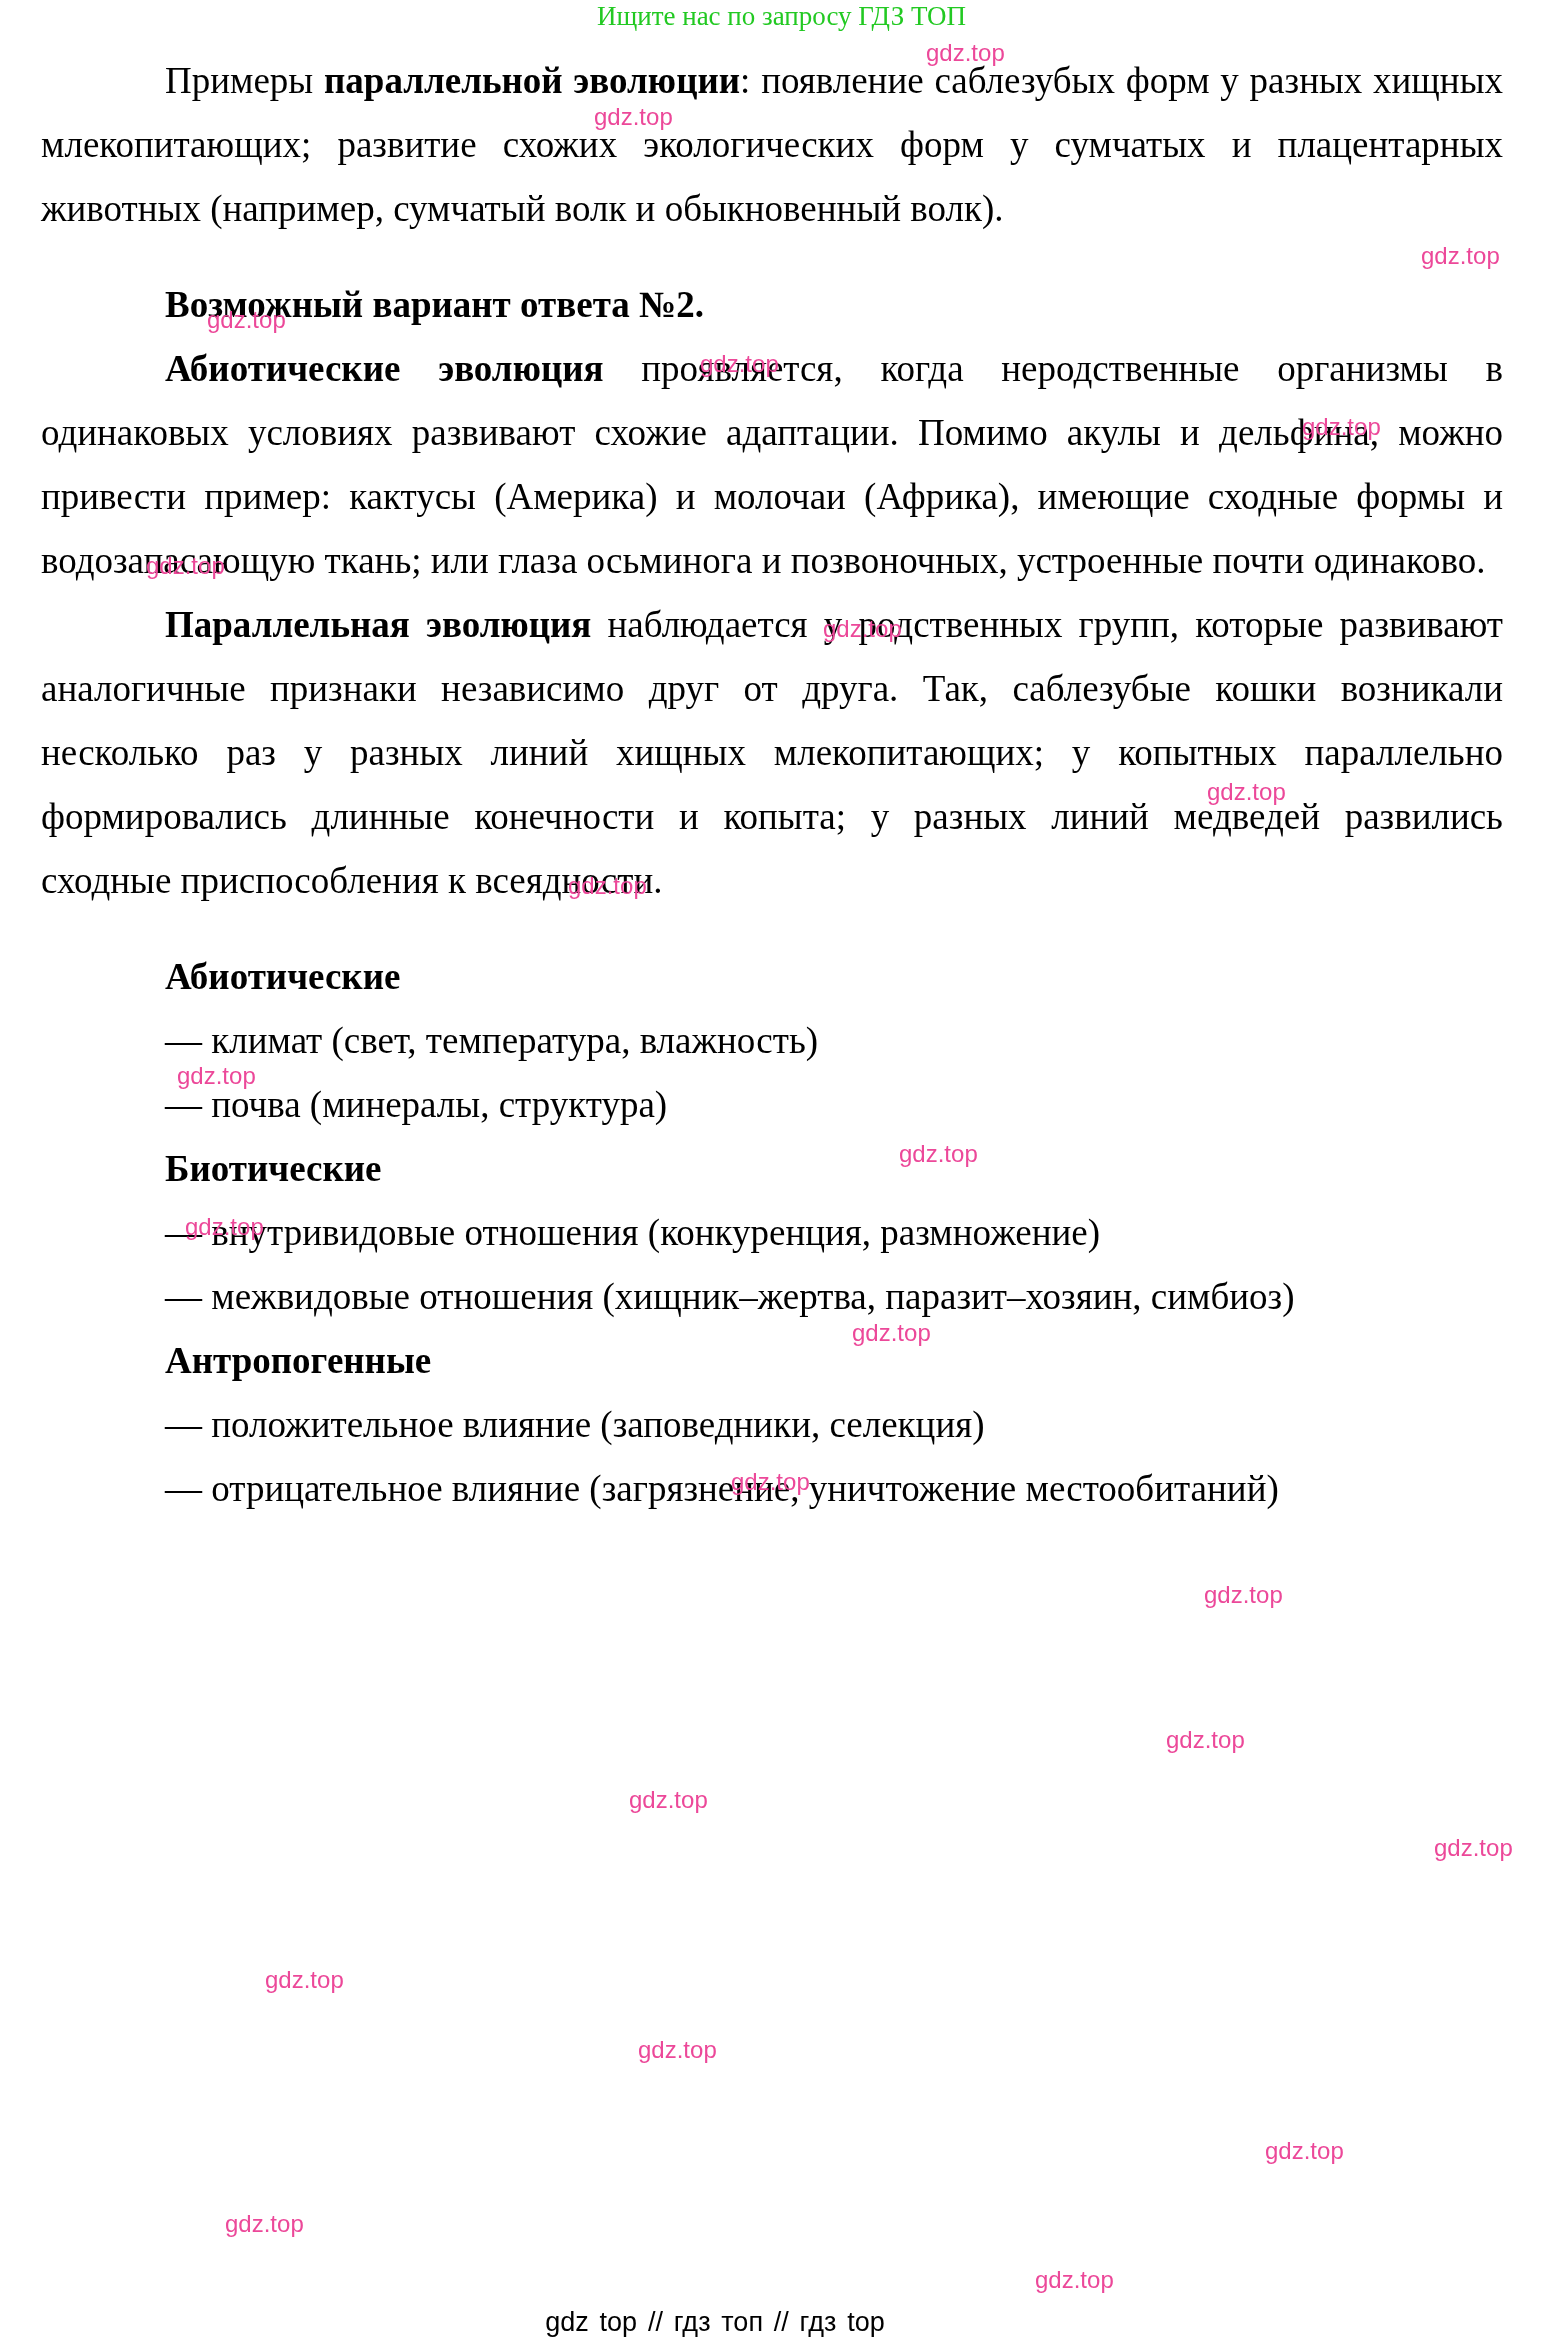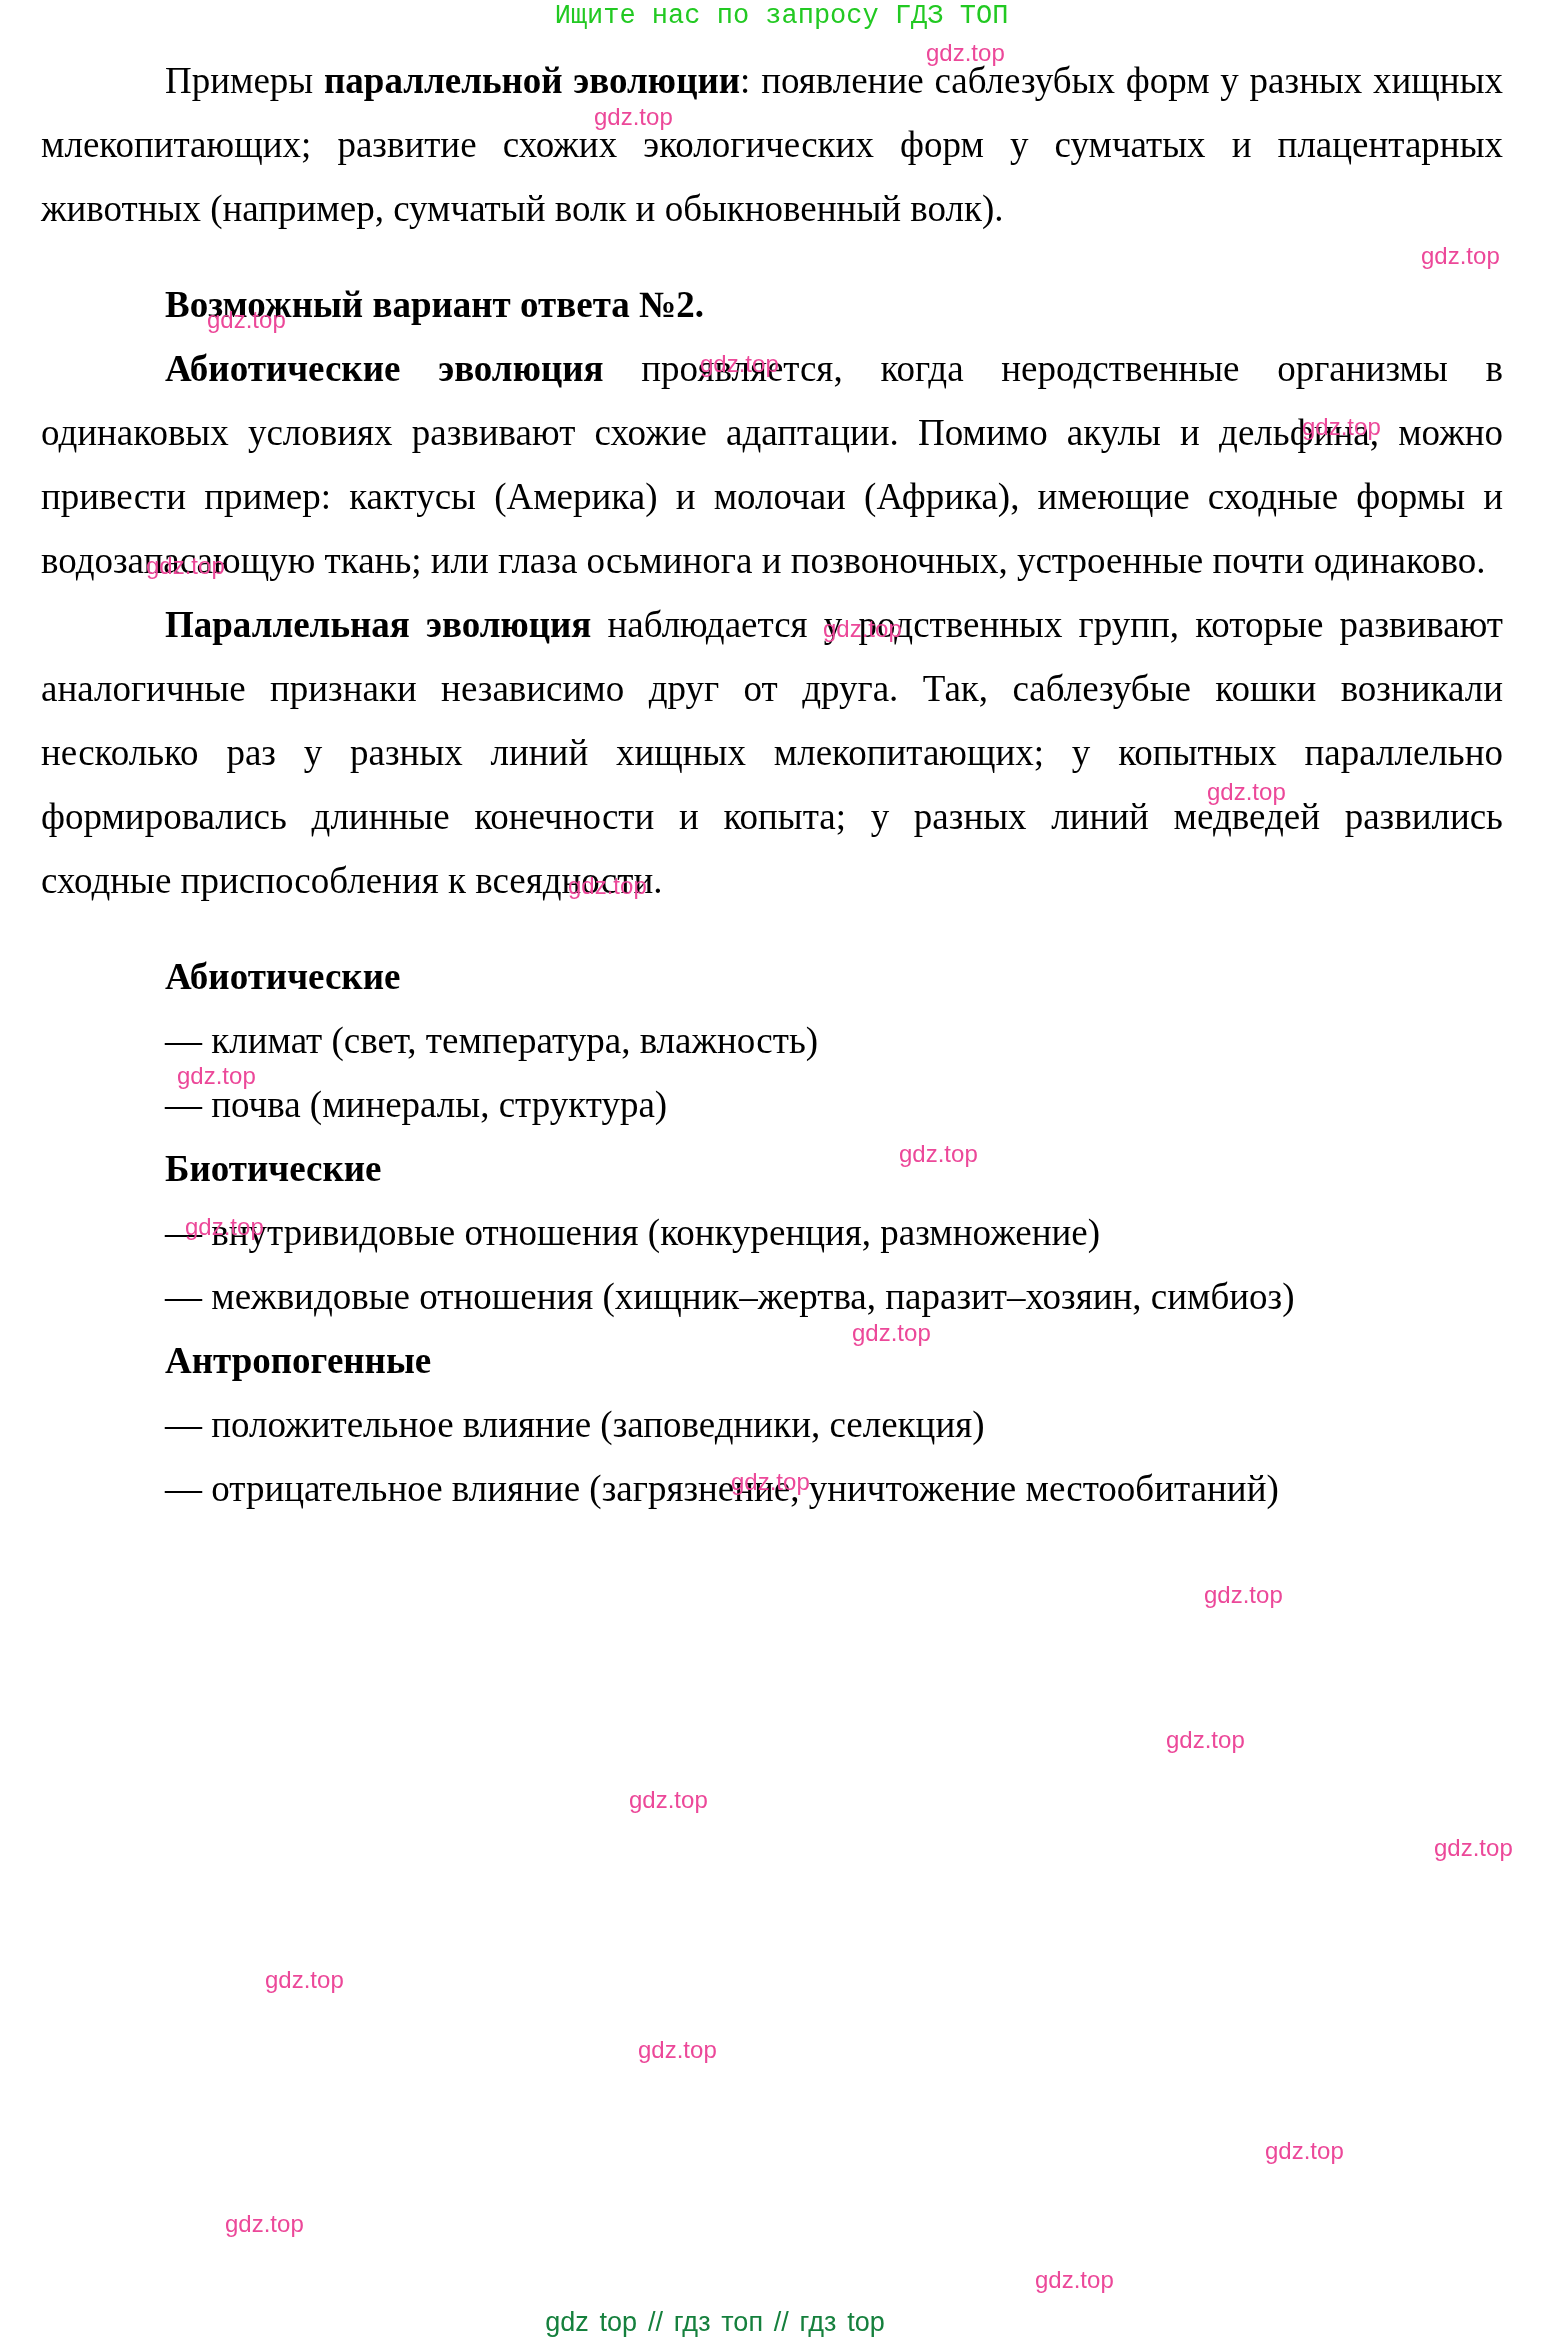--- a/index.html
+++ b/index.html
@@ -8,21 +8,21 @@
     height: 2342px;
     position: relative;
     overflow: hidden;
     font-family: "Liberation Serif", "DejaVu Serif", serif;
     color: #000;
   }
   .top-banner {
     position: absolute;
     left: 0; top: 0; width: 1563px;
     text-align: center;
-    font-family: Liberation Mono, monospace;
+    font-family: Liberation Serif, serif;
     font-size: 27px;
     line-height: 33px;
     color: #22c922;
   }
   .content {
     position: absolute;
     left: 41px;
     top: 49px;
     width: 1462px;
     font-size: 37px;
@@ -45,21 +45,21 @@
     color: #ec4899;
     white-space: nowrap;
   }
   .footer {
     position: absolute;
     left: 0; top: 2306px; width: 1430px;
     text-align: center;
     font-family: "Liberation Sans", "DejaVu Sans", sans-serif;
     font-size: 27px;
     line-height: 33px;
-    color: #15803d;
+    color: #000000;
     word-spacing: 3.3px;
   }
 </style>
 </head>
 <body>
 
 <div class="top-banner">Ищите нас по запросу ГДЗ ТОП</div>
 
 <div class="content">
 

